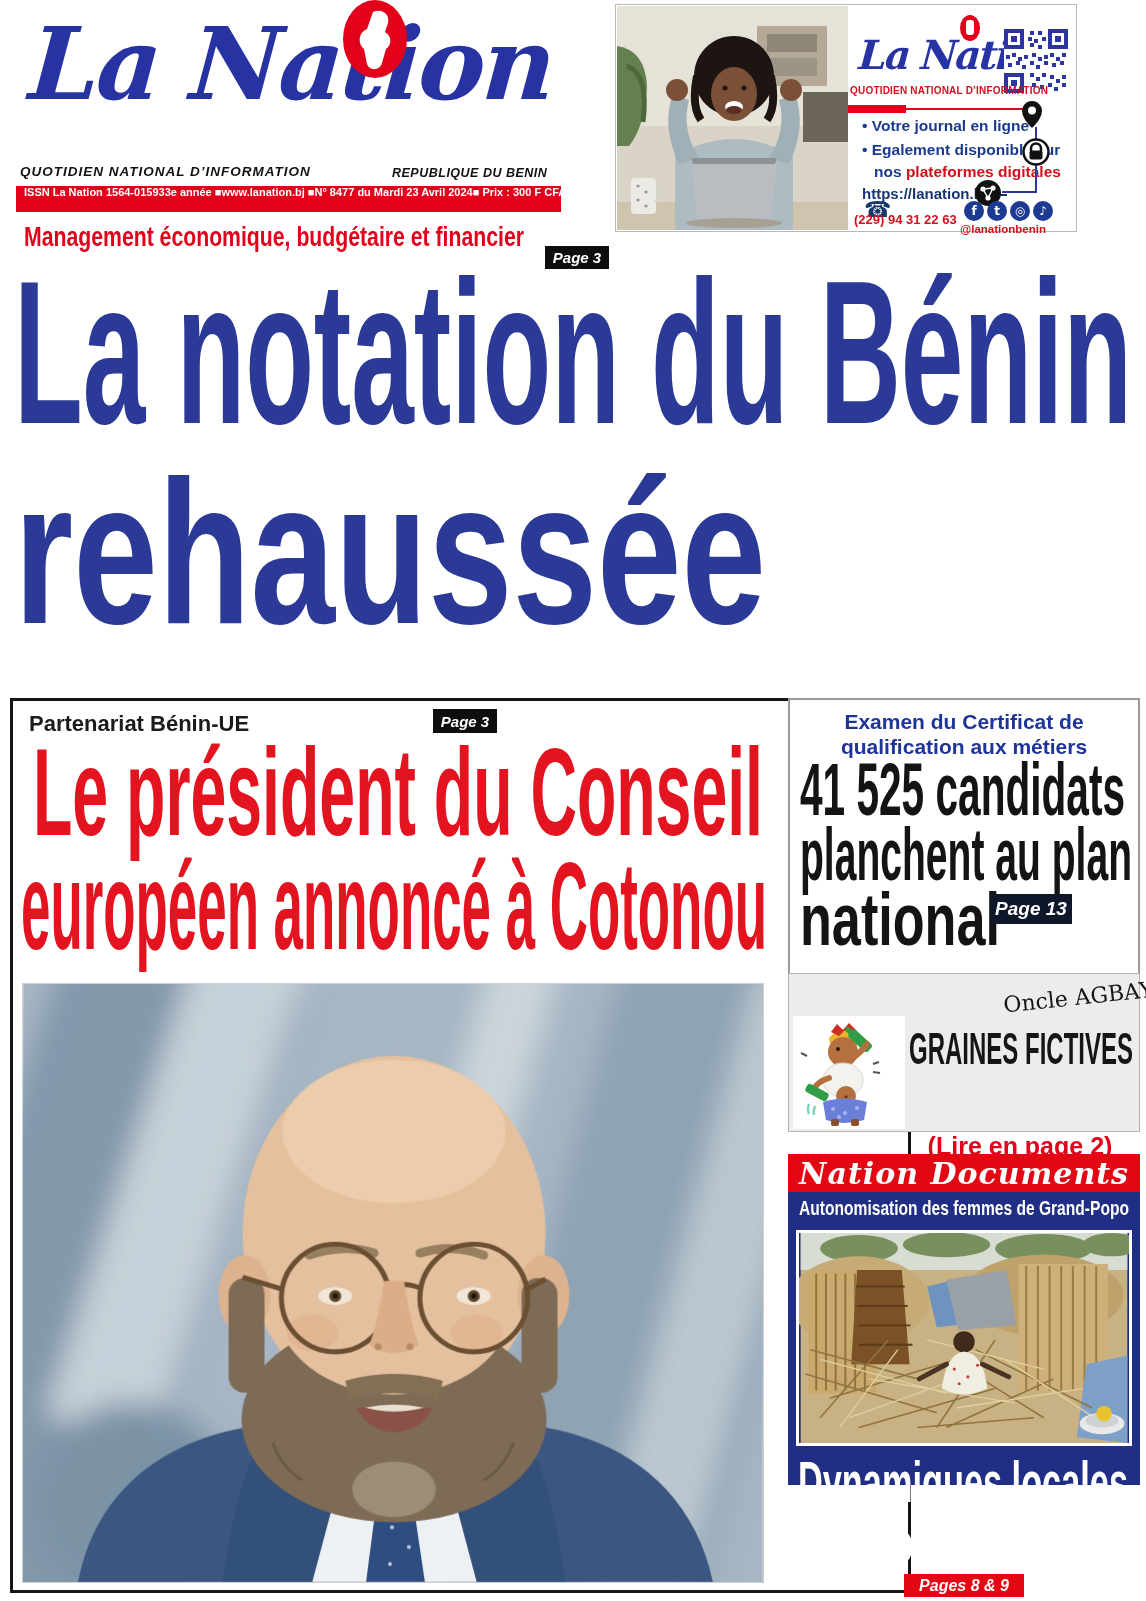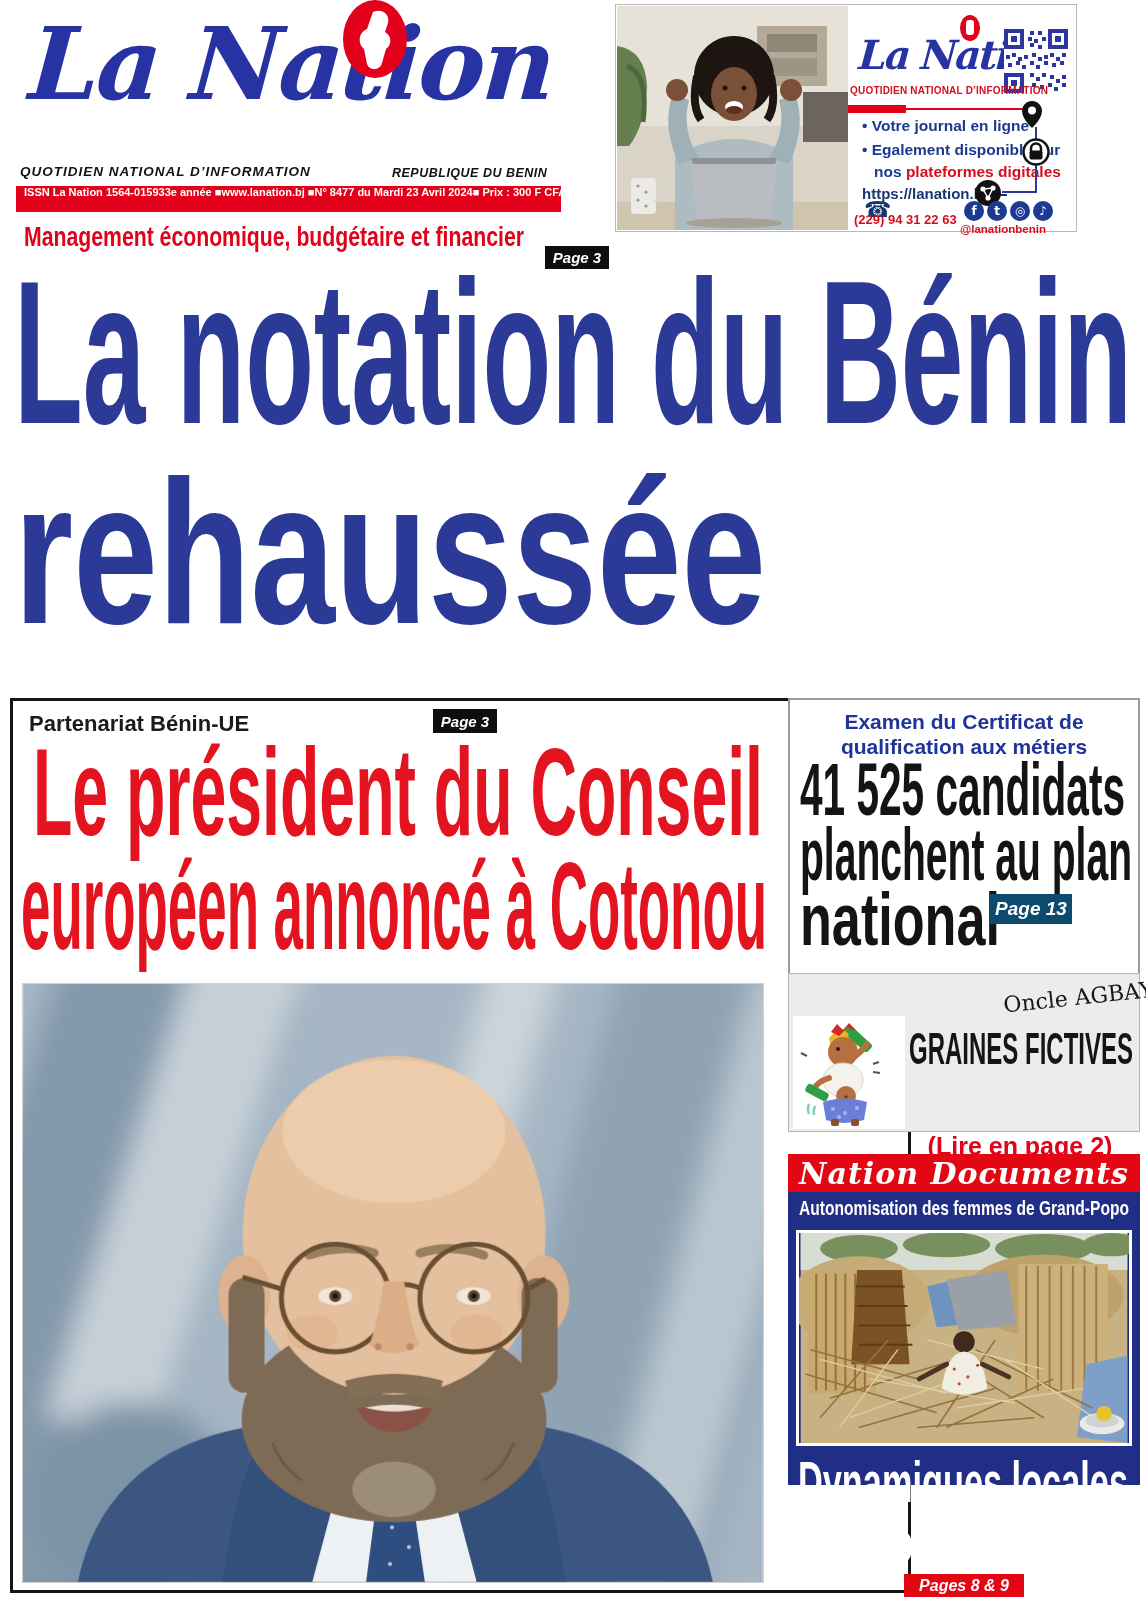--- a/index.html
+++ b/index.html
@@ -53,21 +53,21 @@
   .article-box { left:10px; top:698px; width:901px; height:895px; border:3px solid #151515; background:#fff; }
   .article-kicker { left:16px; top:10px; font-size:22px; font-weight:bold; color:#1b1b1b; }
   .article-badge { left:420px; top:8px; width:64px; height:24px; font-size:15px; }
   .article-headline { left:6px; top:36px; }
   .portrait { left:9px; top:282px; width:742px; height:600px; border:1px solid #cfcfcf; }
 
   
   .exam-box { left:788px; top:698px; width:352px; height:292px; border:2px solid #9a9a9a; background:#fff; }
   .exam-kicker { left:0; top:9px; width:100%; text-align:center; font-size:21px; font-weight:bold; color:#1e3499; line-height:25px; }
   .exam-headline { left:8px; top:55px; }
-  .exam-badge { left:200px; top:194px; width:82px; height:30px; font-size:19px; background:#0c4a6e; }
+  .exam-badge { left:200px; top:194px; width:82px; height:30px; font-size:19px; background:#0f172a; }
 
   .chron-box { left:788px; top:973px; width:352px; height:159px; border:1px solid #b5b5b5; background:#ececec; }
   .chron-banner { left:0; top:0; width:210px; height:40px; background:#2437a0; color:#fff; font-family:"DejaVu Serif", serif;
                   font-weight:bold; font-size:24px; display:flex; align-items:center; justify-content:center; }
   .chron-author { left:214px; top:10px; font-family:"DejaVu Serif", serif; font-size:22px; color:#161616;
                   transform:rotate(-6deg); white-space:nowrap; }
   .chron-cartoon { left:4px; top:42px; width:112px; height:113px; background:#fff; }
   .chron-title { left:118px; top:52px; }
   .chron-note { left:120px; top:114px; width:222px; text-align:center; font-size:25px; font-weight:bold; color:#e2001a;margin-top:44px; }
 

